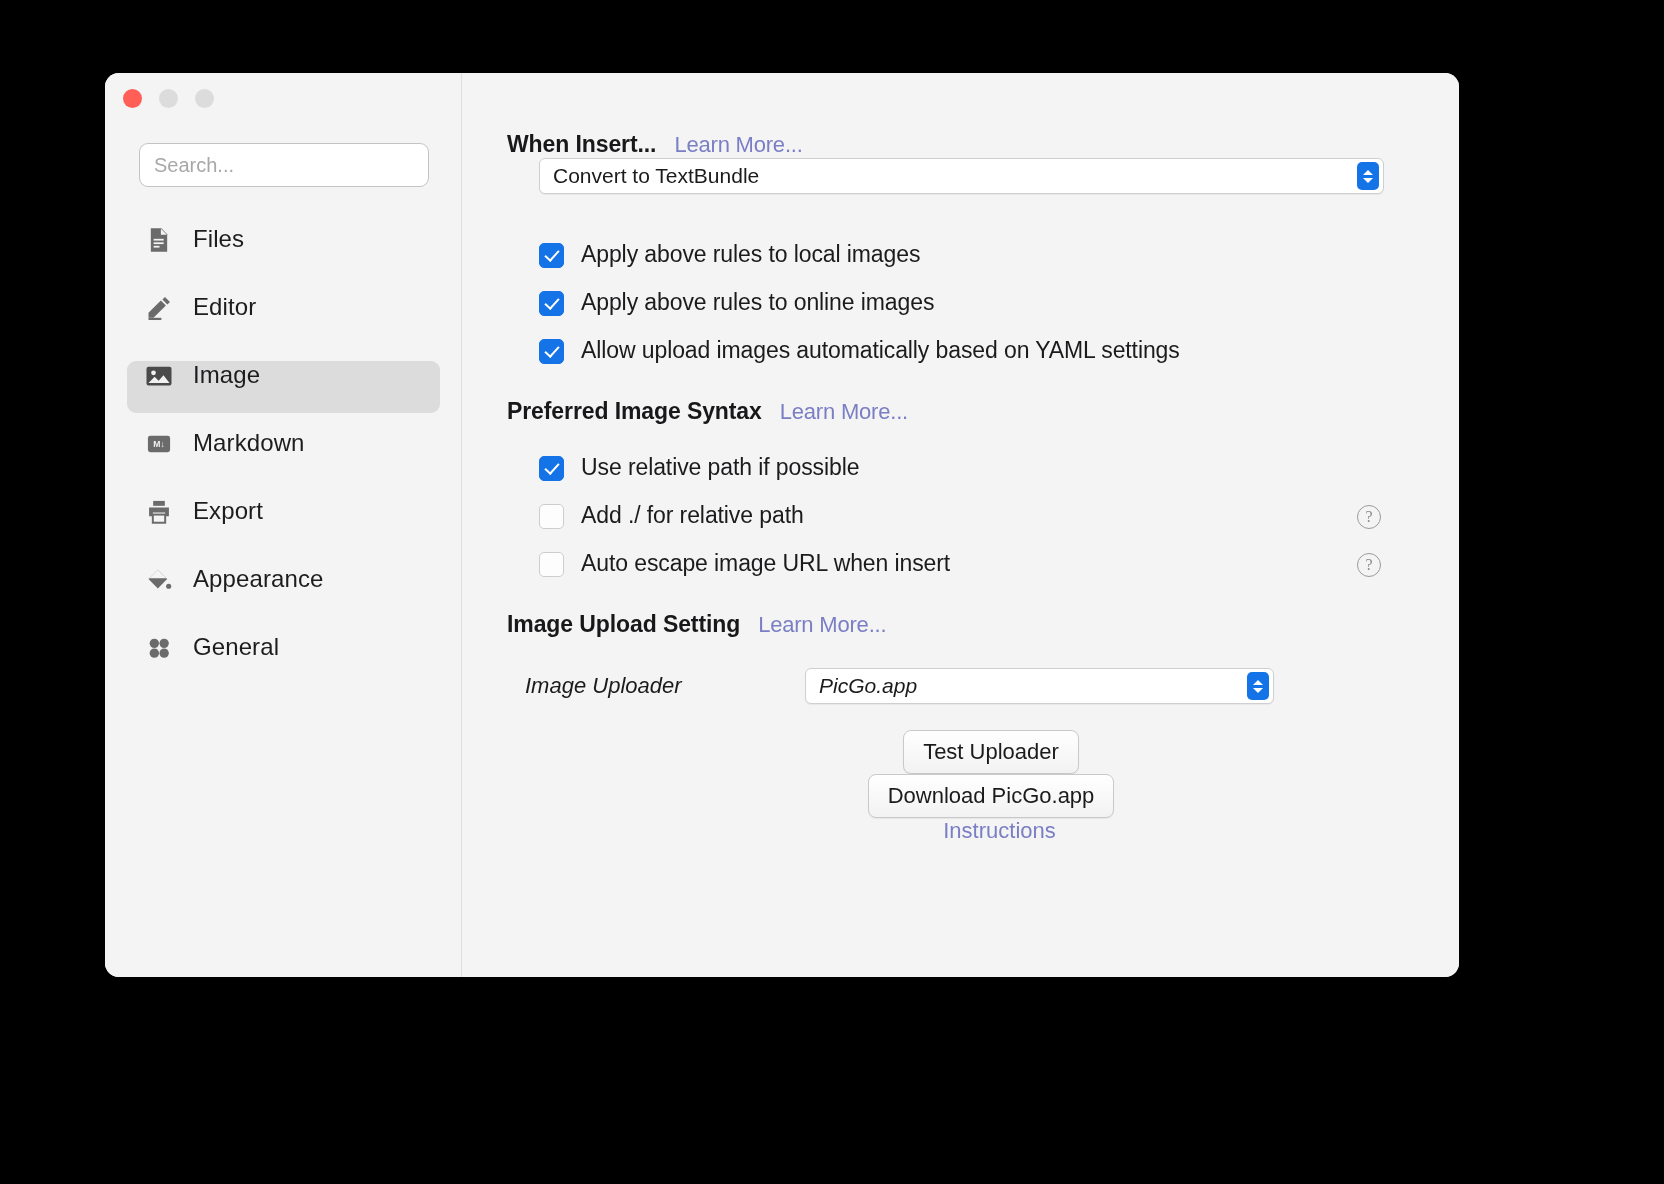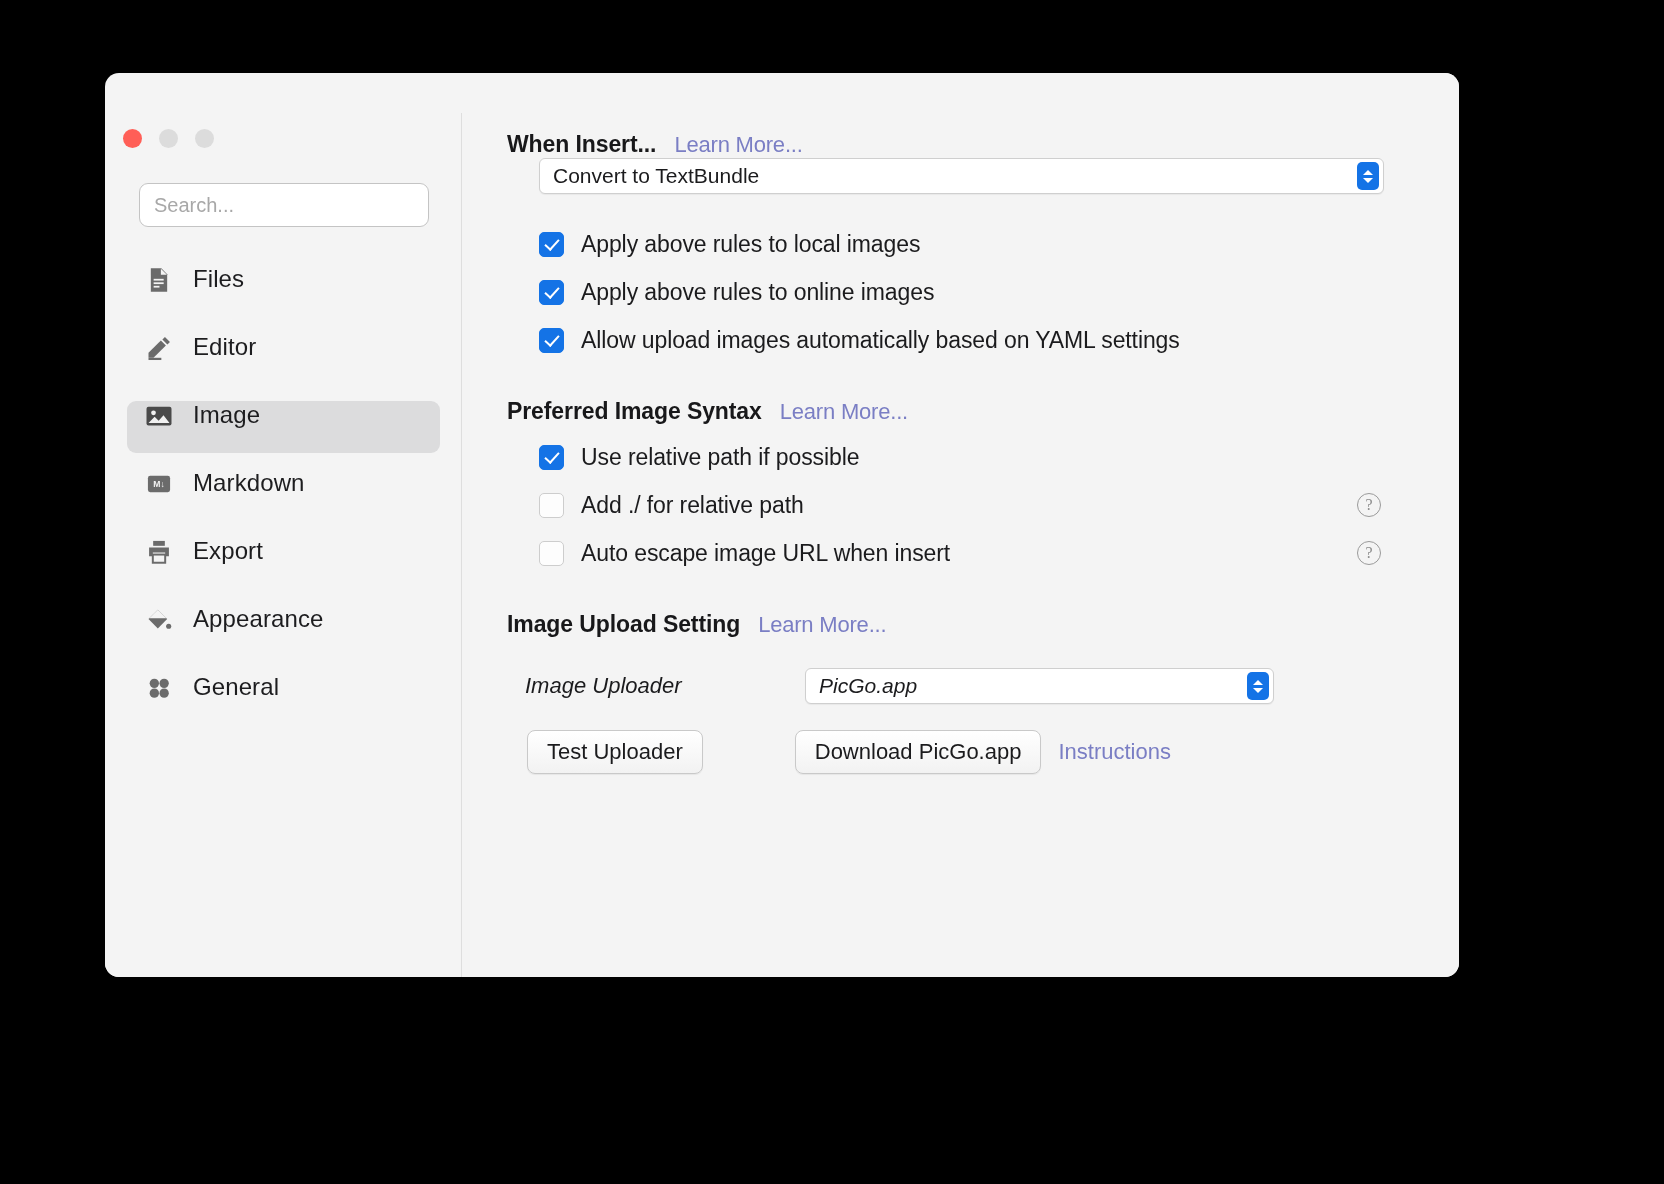--- a/index.html
+++ b/index.html
@@ -35,21 +35,20 @@
 
   
   .sidebar {
     width: 357px;
     min-width: 357px;
     height: 100%;
     background: #f4f4f4;
     border-right: 1px solid #dedede;
     box-sizing: border-box;
     position: relative;
-    margin-top: 40px;
   }
 
   .traffic-lights {
     position: absolute;
     left: 18px;
     top: 16px;
     display: flex;
     gap: 17px;
     align-items: center;
   }
@@ -184,21 +183,21 @@
     width: 0; height: 0;
     border-left: 5px solid transparent;
     border-right: 5px solid transparent;
   }
   .stepper .up   { border-bottom: 5px solid #fff; }
   .stepper .down { border-top: 5px solid #fff; }
 
   .checks { margin-top: 26px; padding-left: 32px; }
   .check-row {
     display: flex;
-    align-items: center;
+    align-items: flex-end;
     height: 48px;
     position: relative;
   }
   .cb {
     width: 25px;
     height: 25px;
     border-radius: 5px;
     margin-right: 17px;
     flex: 0 0 auto;
     box-sizing: border-box;
@@ -256,20 +255,21 @@
     font-size: 22px;
     color: #1b1b1d;
     width: 280px;
   }
 
   .btn-row {
     display: flex;
     align-items: center;
     margin-top: 26px;
     padding-left: 20px;
+    flex-direction: column;
   }
   .btn {
     height: 44px;
     background: linear-gradient(180deg,#ffffff 0%,#f2f2f2 100%);
     border: 1px solid #c9c9c9;
     border-radius: 8px;
     font-size: 22px;
     color: #1b1b1d;
     font-family: "Liberation Sans", sans-serif;
     padding: 0 19px;

